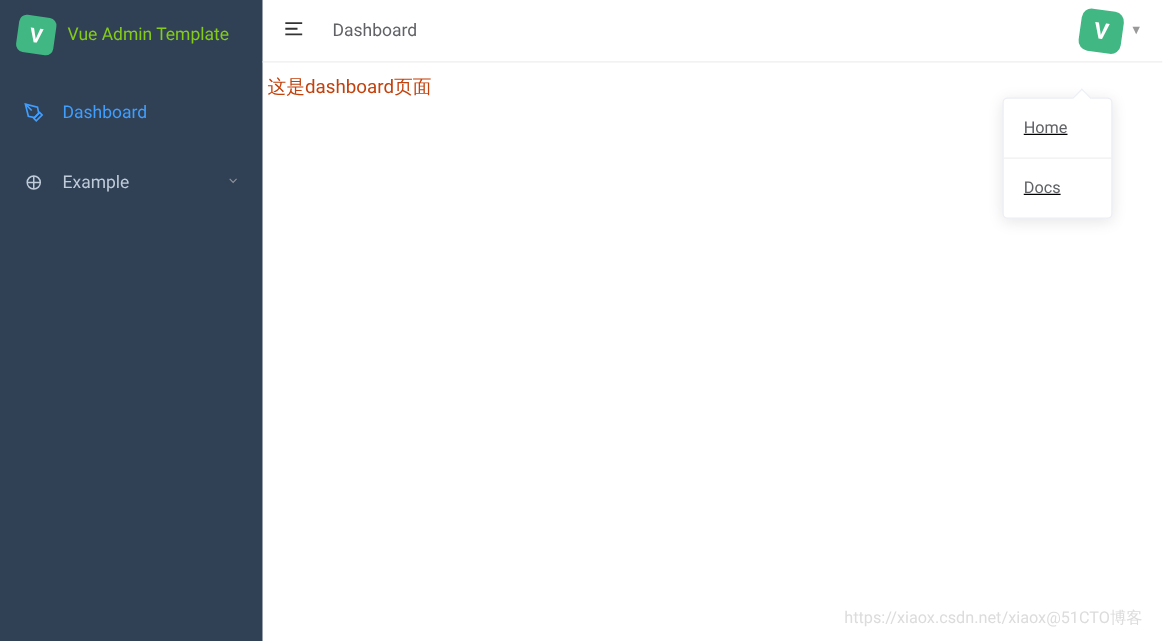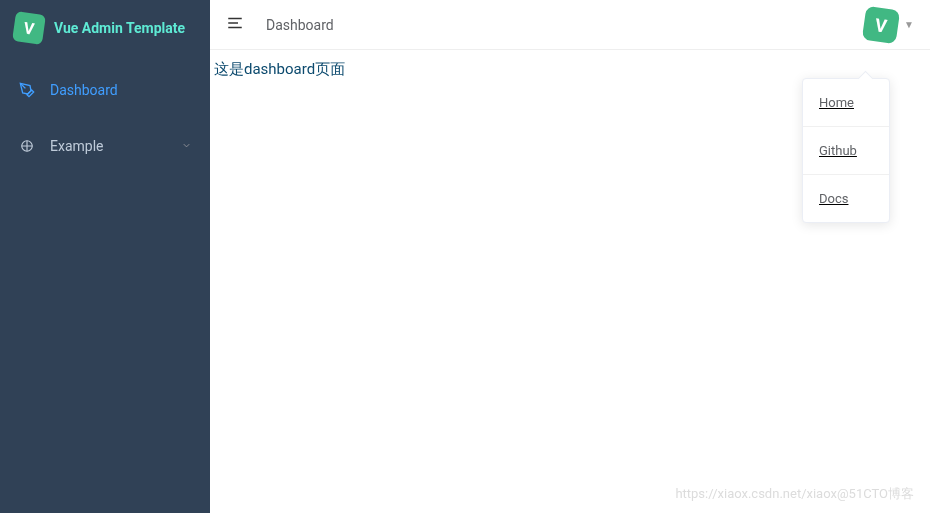--- a/index.html
+++ b/index.html
@@ -2,36 +2,36 @@
 <html><head>
   <meta charset="utf-8">
   <style>
     * { margin: 0; padding: 0; box-sizing: border-box; }
     body { font-family: -apple-system, BlinkMacSystemFont, "Segoe UI", Roboto, Arial, sans-serif; width: 930px; height: 513px; overflow: hidden; background: #fff; position: relative; }
     .app { display: flex; height: 100%; }
     
     .sidebar { width: 210px; background: #304156; height: 100%; flex-shrink: 0; }
     .logo-area { display: flex; align-items: center; padding: 12px 14px; height: 56px; }
     .logo-badge { width: 30px; height: 30px; background: #41b883; border-radius: 6px; transform: rotate(8deg); display: flex; align-items: center; justify-content: center; color: #fff; font-weight: 700; font-size: 16px; margin-right: 10px; flex-shrink: 0; }
-    .logo-text { color: #5eead4; font-weight: 700; font-size: 14px; white-space: nowrap; }
+    .logo-text { color: #84cc16; font-weight: 400; font-size: 14px; white-space: nowrap; }
     .menu { padding-top: 6px; }
     .menu-item { display: flex; align-items: center; padding: 0 18px; height: 56px; color: #bfcbd9; font-size: 14px; cursor: pointer; }
     .menu-item.active { color: #409eff; }
     .menu-icon { width: 18px; display: inline-flex; margin-right: 14px; align-items: center; justify-content: center; }
     .menu-arrow { margin-left: auto; color: #909399; }
     
     .main { flex: 1; display: flex; flex-direction: column; position: relative; }
     .navbar { height: 50px; display: flex; align-items: center; padding: 0 16px; border-bottom: 1px solid #eee; position: relative; }
     .hamburger { width: 20px; cursor: pointer; color: #333; }
     .breadcrumb { margin-left: 20px; color: #606266; font-size: 14px; }
     .avatar-wrap { margin-left: auto; display: flex; align-items: center; cursor: pointer; gap: 6px; }
     .avatar-badge { width: 34px; height: 34px; background: #41b883; border-radius: 8px; transform: rotate(8deg); display: flex; align-items: center; justify-content: center; color: #fff; font-weight: 700; font-size: 18px; }
     .caret-down { color: #999; font-size: 10px; }
     
-    .content { padding: 10px 4px; font-size: 15px; color: #0c4a6e; }
+    .content { padding: 10px 4px; font-size: 15px; color: #c2410c; }
     
     .dropdown { position: absolute; top: 78px; right: 40px; width: 88px; background: #fff; border: 1px solid #ebeef5; border-radius: 4px; box-shadow: 0 2px 12px rgba(0,0,0,0.1); text-decoration: underline; }
     .dropdown::before { content: ""; position: absolute; top: -6px; right: 18px; width: 10px; height: 10px; background: #fff; border-left: 1px solid #ebeef5; border-top: 1px solid #ebeef5; transform: rotate(45deg); }
     .dropdown-item { padding: 16px 16px; font-size: 13px; color: #606266; cursor: pointer; }
     .dropdown-item + .dropdown-item { border-top: 1px solid #f0f0f0; }
     .dropdown-item.sep { border-top: 1px solid #ebeef5; }
     
     .watermark { position: absolute; bottom: 10px; right: 16px; color: #dcdcdc; font-size: 13px; pointer-events: none; }
   </style>
 </head>
@@ -87,17 +87,16 @@
       </div>
     </div>
     <div class="content">
       <span>这是dashboard页面</span>
     </div>
   </main>
 </div>
 
 <div class="dropdown">
   <div class="dropdown-item">Home</div>
-  <div class="dropdown-item">Github</div>
   <div class="dropdown-item">Docs</div>
 </div>
 
 <div class="watermark">https://xiaox.csdn.net/xiaox@51CTO博客</div>
 
 </body></html>

